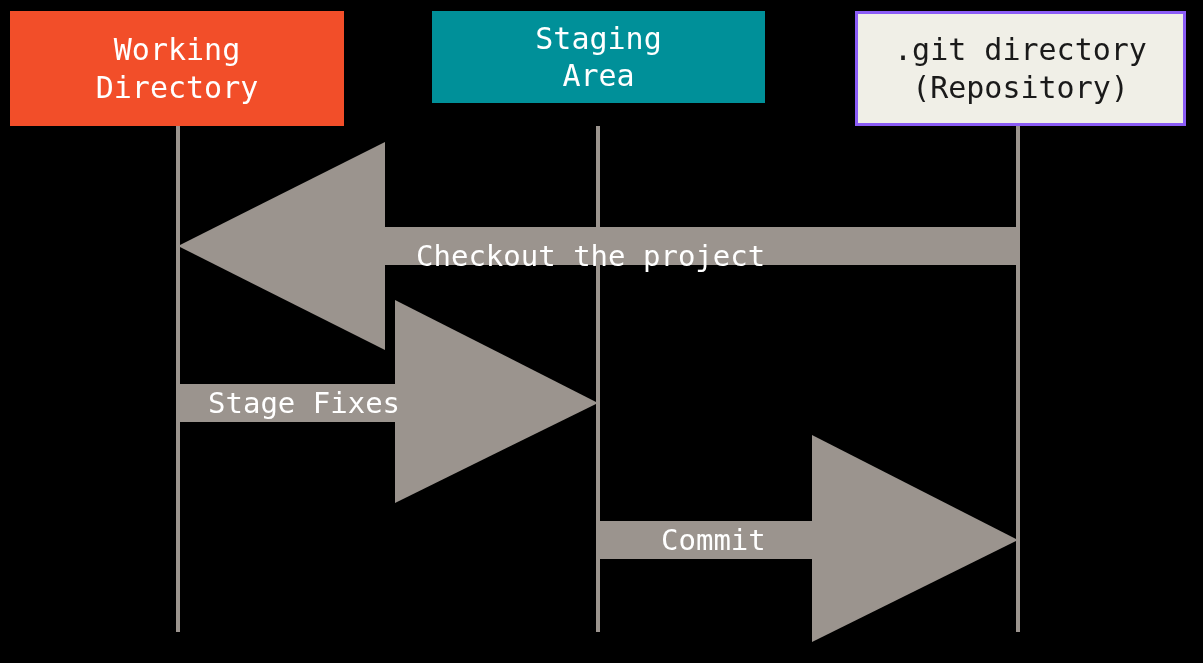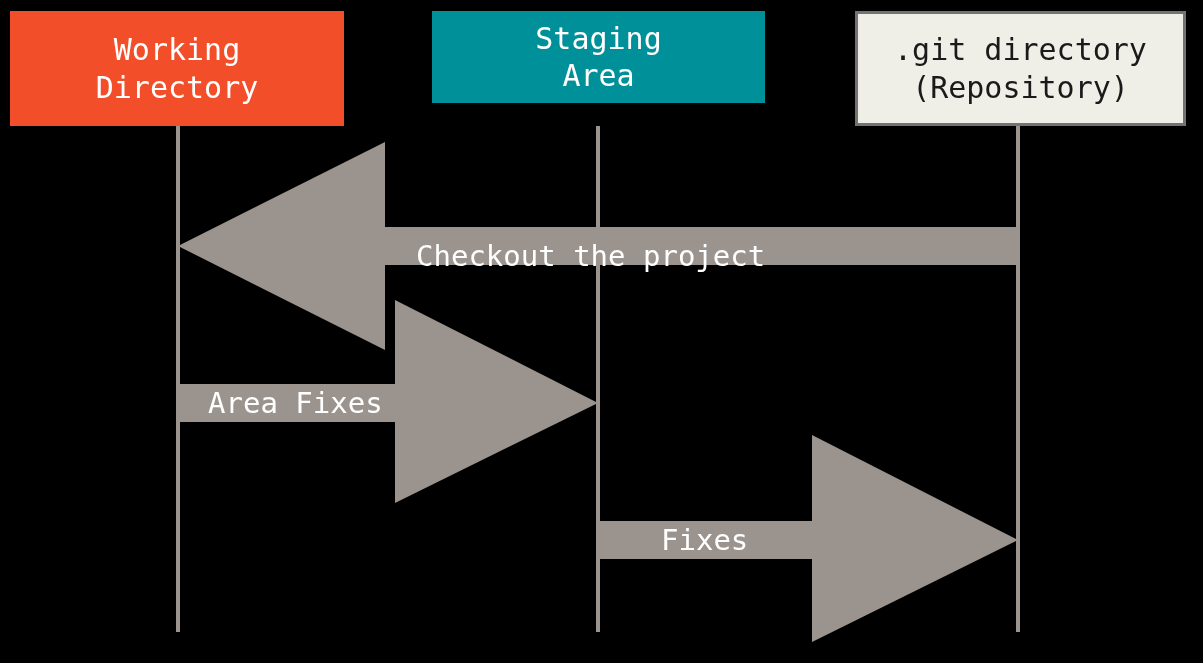--- a/index.html
+++ b/index.html
@@ -44,21 +44,21 @@
     font-size: 30px;
   }
   #node-git-directory {
     left: 855px;
     top: 11px;
     width: 331px;
     height: 115px;
     background: #F0EFE7;
     color: #1A1A1A;
     font-size: 30px;
-    border: 3px solid #737373;
+    border: 3px solid #8b5cf6;
   }
   .lifeline {
     position: absolute;
     width: 4px;
     background: #9B948E;
   }
   #lifeline-working-directory { left: 176px; top: 126px; height: 506px; }
   #lifeline-staging-area      { left: 596px; top: 126px; height: 506px; }
   #lifeline-git-directory     { left: 1016px; top: 126px; height: 506px; }
 
@@ -103,22 +103,22 @@
       <polygon points="598,403 395,300 395,503" fill="#9B948E"></polygon>
     </g>
 
     <g>
       <rect x="598" y="521" width="214" height="38" fill="#9B948E"></rect>
       <polygon points="1018,540 812,435 812,642" fill="#9B948E"></polygon>
     </g>
   </svg>
 
   <div class="arrow-label" id="label-checkout">Checkout the project</div>
-  <div class="arrow-label" id="label-stage-fixes">Area Fixes</div>
-  <div class="arrow-label" id="label-commit">Fixes</div>
+  <div class="arrow-label" id="label-stage-fixes">Stage Fixes</div>
+  <div class="arrow-label" id="label-commit">Commit</div>
 
   <div class="node-box" id="node-working-directory">
     <span>Working
 Directory</span>
   </div>
 
   <div class="node-box" id="node-staging-area">
     <span>Staging
 Area</span>
   </div>

